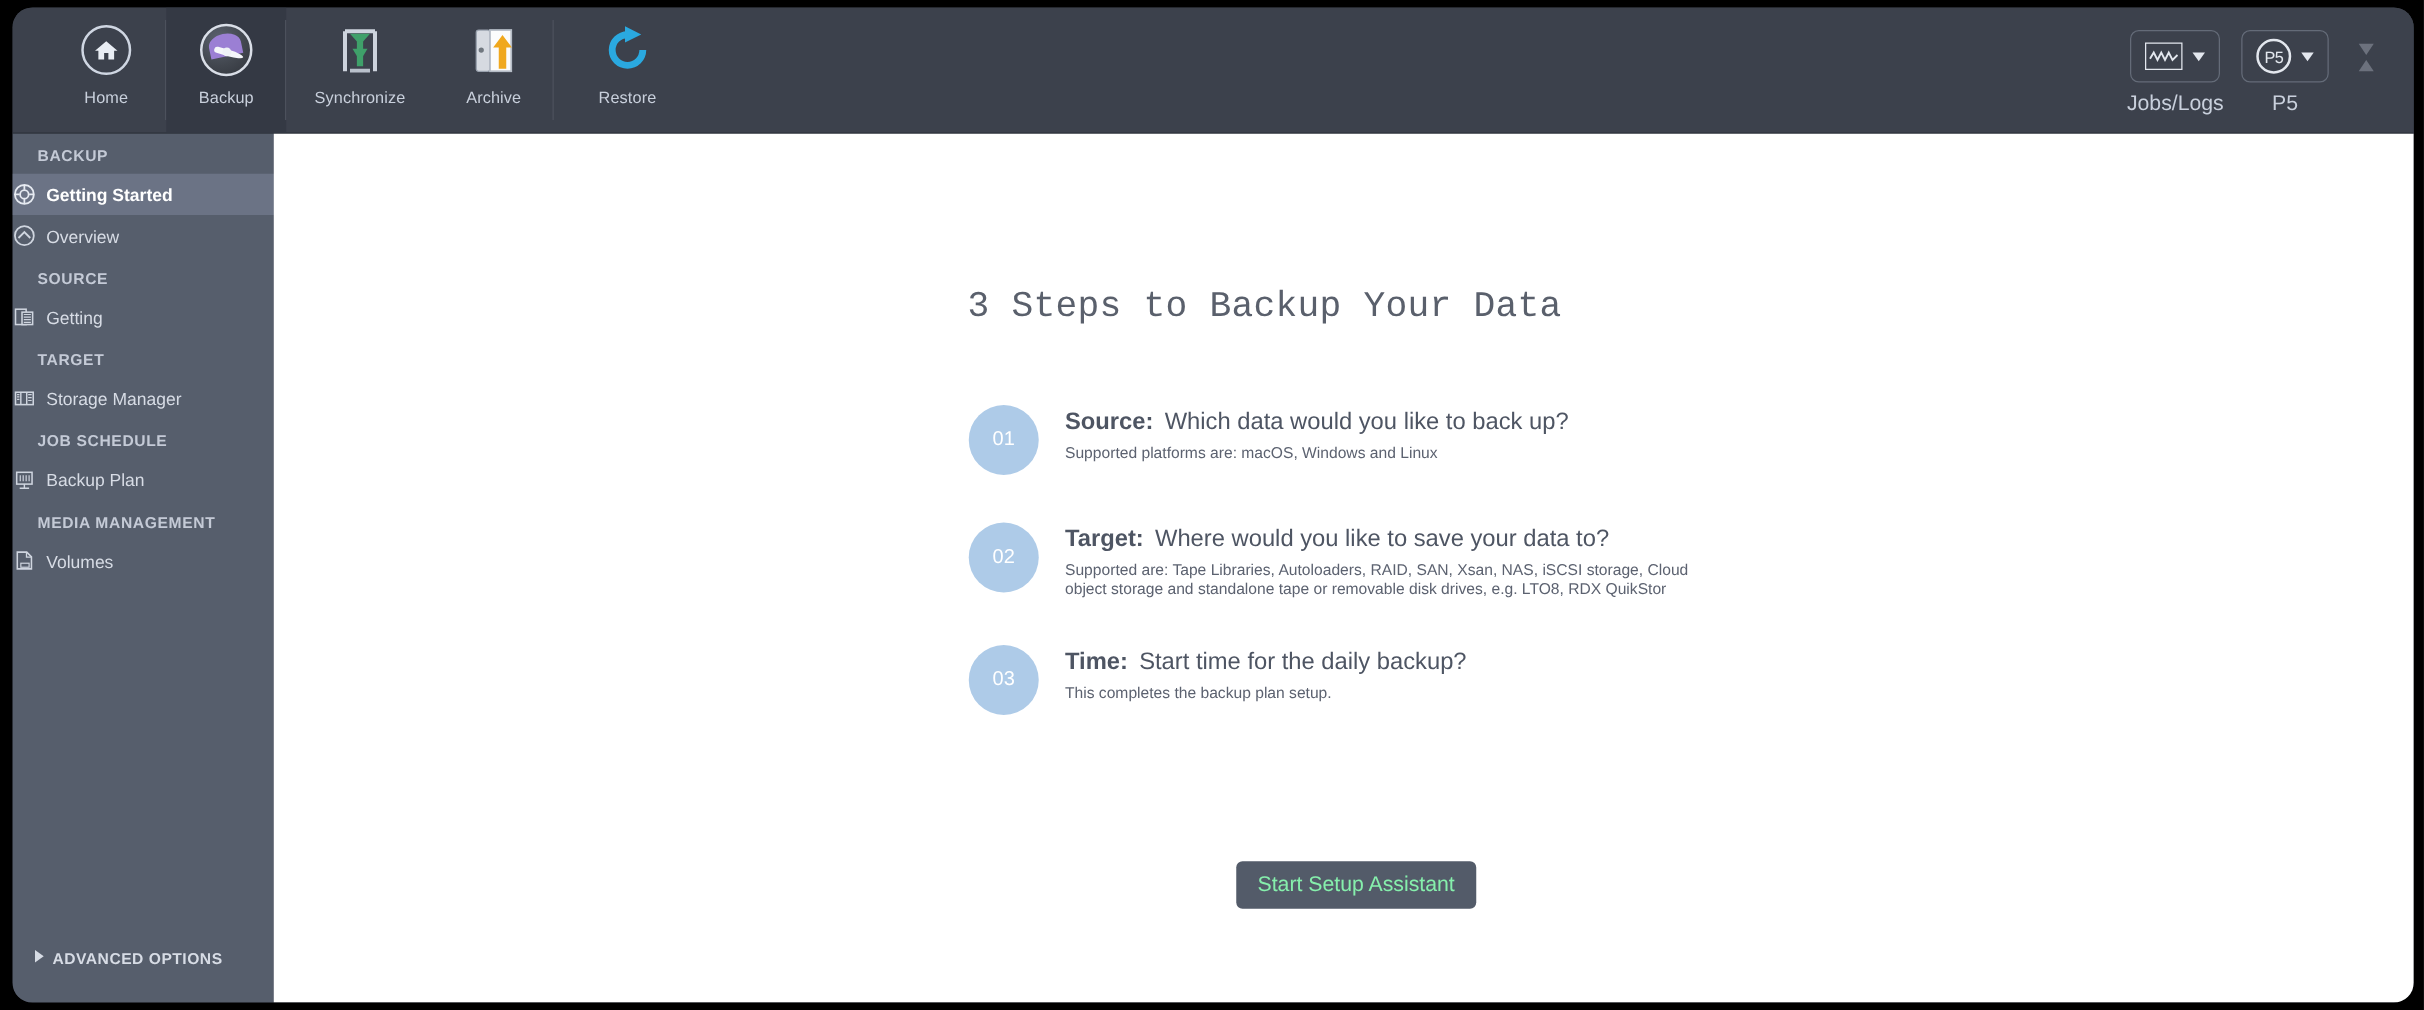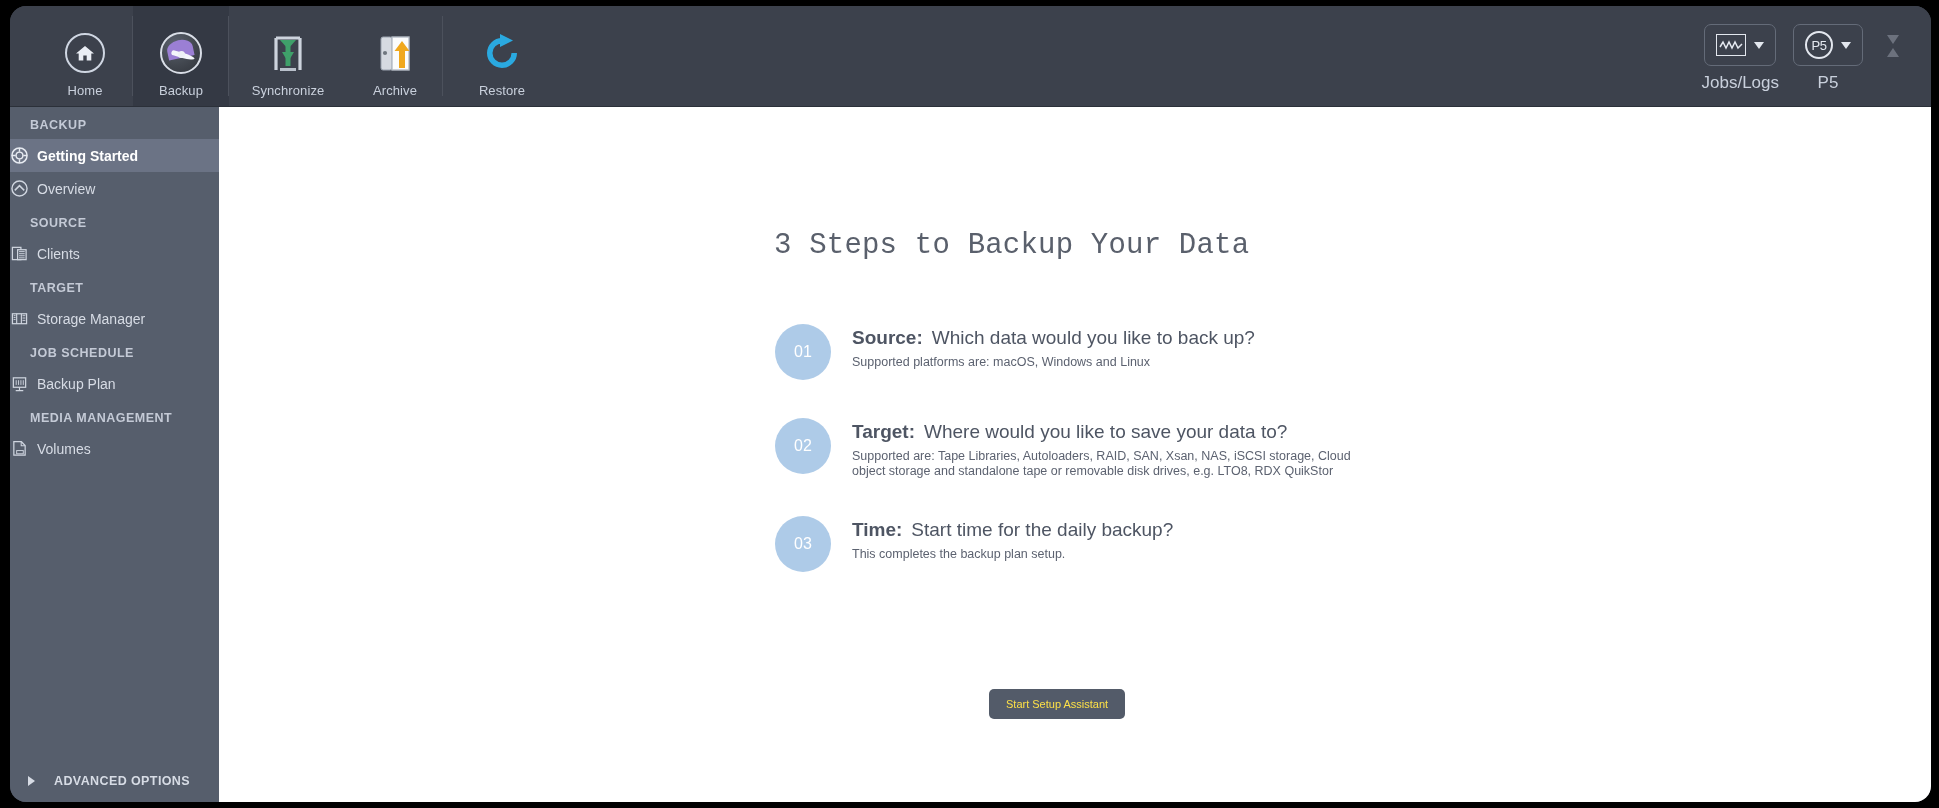--- a/index.html
+++ b/index.html
@@ -37,21 +37,21 @@
     position: absolute;
     left: 27px; top: 0;
     height: 101px;
     display: flex;
     align-items: flex-start;
   }
 
   .tab {
     width: 96px;
     height: 100px;
-    padding-top: 24px;
+    padding-top: 11px;
     display: flex;
     flex-direction: column;
     align-items: center;
     cursor: pointer;
     position: relative;
   }
   .tab.wide { width: 118px; text-align: right; }
   .tab.active { background: #343944; }
   .tab .sep {
     position: absolute;
@@ -153,28 +153,26 @@
     display: flex; align-items: center; justify-content: center;
     flex: 0 0 auto;
   }
 
   .advanced {
     position: absolute;
     left: 0; bottom: 0;
     width: 181px;
     height: 42px;
     display: flex;
-    align-items: center;
     padding-left: 18px;
     color: #d7dce5;
     font-size: 12.5px;
     font-weight: bold;
     letter-spacing: .4px;
     cursor: pointer;
-    gap: 12px;
   }
   .advanced .caret {
     width: 0; height: 0;
     border-left: 7px solid #d7dce5;
     border-top: 5px solid transparent;
     border-bottom: 5px solid transparent;
     margin-right: 7px;
   }
 
   
@@ -290,25 +288,25 @@
     margin-top: 6px;
     line-height: 1.16;
     max-width: 530px;
   }
   .cta-wrap {
     position: absolute;
     left: 770px; top: 582px;
   }
   .cta {
     background: #535b69;
-    color: #fde047;
+    color: #86efac;
     border: none;
     border-radius: 5px;
     font-family: "Liberation Sans", sans-serif;
-    font-size: 11px;
+    font-size: 17px;
     padding: 9px 17px;
     cursor: pointer;
   }
 </style>
 </head>
 <body>
 
 <div id="app">
 
   <div class="toolbar">
@@ -437,21 +435,21 @@
     <div class="side-group">SOURCE</div>
 
     <div class="side-item">
       <span class="si-icon">
         <svg width="17" height="17" viewBox="0 0 18 18">
           <rect x="1.5" y="2.5" width="9" height="13" fill="none" stroke="#cfd5df" stroke-width="1.3"></rect>
           <rect x="7" y="5" width="9" height="10.5" fill="#565e6c" stroke="#cfd5df" stroke-width="1.3"></rect>
           <path d="M8.5 7 L14.5 7 M8.5 9.2 L14.5 9.2 M8.5 11.4 L14.5 11.4 M8.5 13.6 L14.5 13.6" stroke="#cfd5df" stroke-width="1"></path>
         </svg>
       </span>
-      <span>Clients</span>
+      <span>Getting</span>
     </div>
 
     <div class="side-group">TARGET</div>
 
     <div class="side-item">
       <span class="si-icon">
         <svg width="17" height="17" viewBox="0 0 18 18">
           <rect x="1.5" y="4" width="15" height="10.5" fill="none" stroke="#cfd5df" stroke-width="1.3"></rect>
           <path d="M6 4 L6 14.5 M11 4 L11 14.5" stroke="#cfd5df" stroke-width="1.2"></path>
           <path d="M2.8 6 L4.8 6 M2.8 8 L4.8 8 M2.8 10 L4.8 10" stroke="#cfd5df" stroke-width="1"></path>

